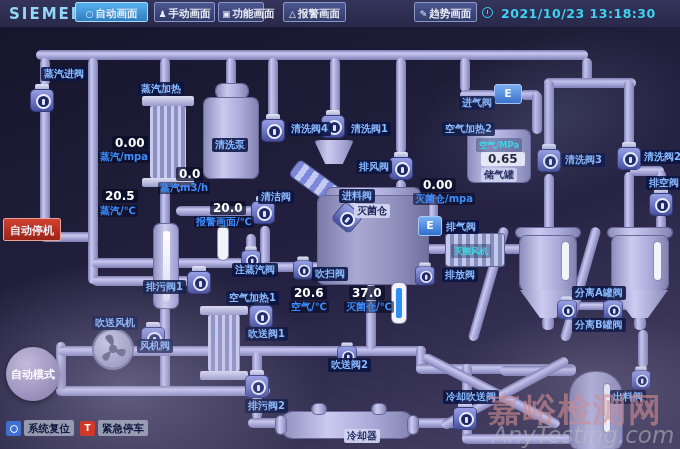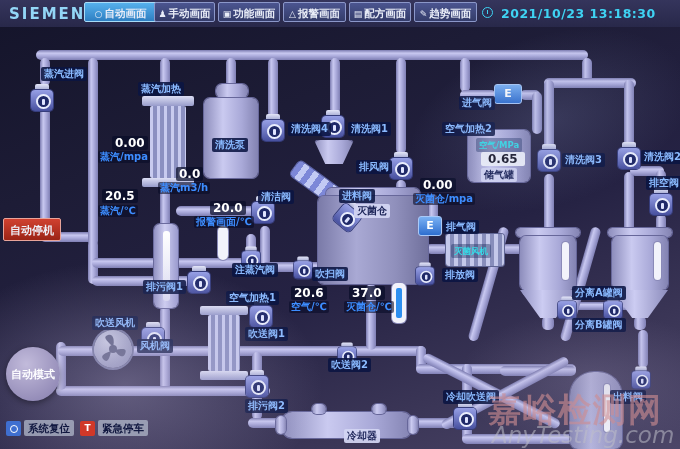--- a/index.html
+++ b/index.html
@@ -87,25 +87,24 @@
   .wm1{position:absolute;z-index:6;font-size:33px;font-weight:bold;letter-spacing:2px;color:rgba(205,140,145,.62);}
   .wm2{position:absolute;z-index:6;font-size:23px;font-style:italic;color:rgba(190,190,200,.55);}
 </style>
 </head>
 <body>
 
 <div class="screen">
 
   <div class="titlebar">
     <div class="brand">SIEMENS</div>
-    <div class="tab active" style="left:84px;width:73px"><span class="tglyph">○</span><span>自动画面</span></div>
+    <div class="tab active" style="left:75px;width:73px"><span class="tglyph">○</span><span>自动画面</span></div>
     <div class="tab" style="left:154px;width:61px"><span class="tglyph">♟</span><span>手动画面</span></div>
-    <div class="tab" style="left:218px;width:62px"><span class="tglyph">▣</span><span>功能画面</span></div>
+    <div class="tab" style="left:218px;width:46px"><span class="tglyph">▣</span><span>功能画面</span></div>
     <div class="tab" style="left:283px;width:63px"><span class="tglyph">△</span><span>报警画面</span></div>
-    <div class="tab" style="left:349px;width:62px"><span class="tglyph">▤</span><span>配方画面</span></div>
     <div class="tab" style="left:414px;width:63px"><span class="tglyph">✎</span><span>趋势画面</span></div>
     <div class="clock"></div>
     <div class="datetime">2021/10/23  13:18:30</div>
   </div>
 
   <div class="pbtn red" style="top:218px">自动停机</div>
   <div class="modebtn">自动模式</div>
   <div class="minibtn blue" style="left:6px;top:421px"></div>
   <div class="minilabel" style="left:24px;top:420px">系统复位</div>
   <div class="minibtn redb" style="left:80px;top:421px">T</div>

